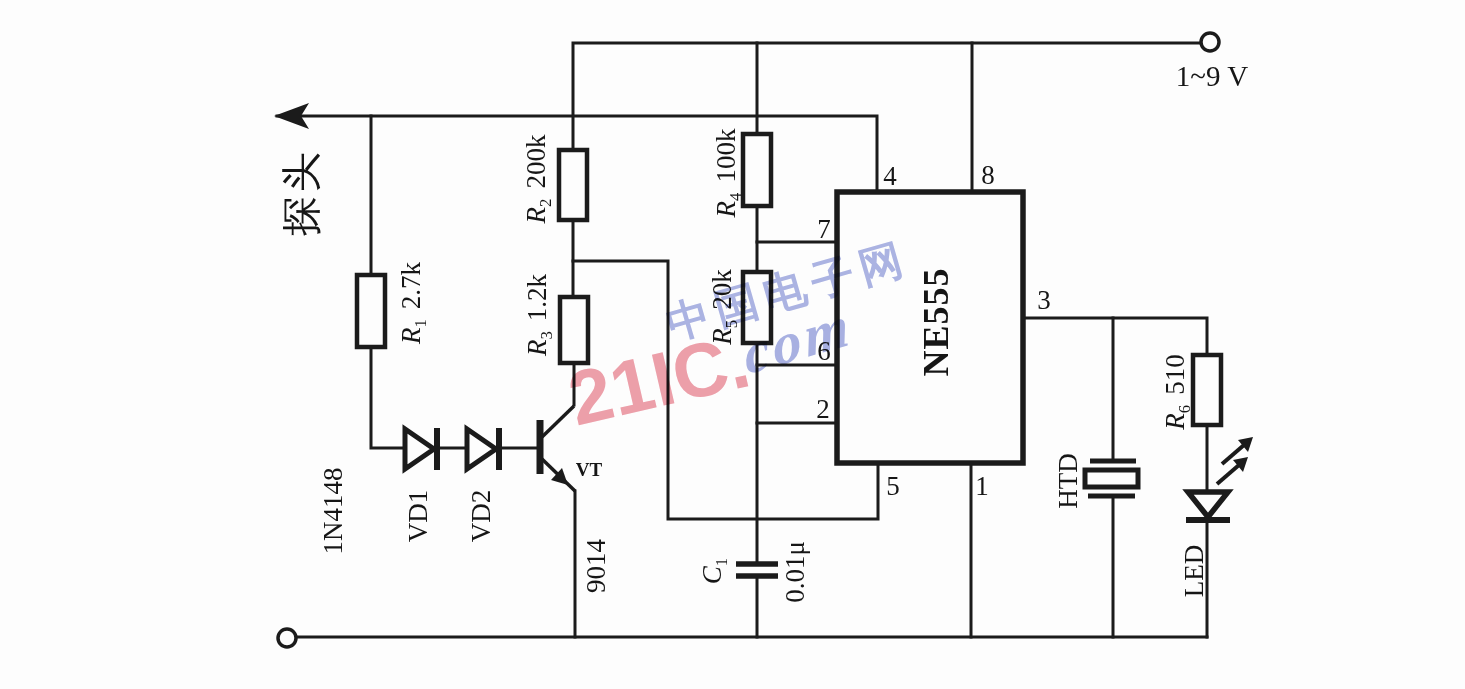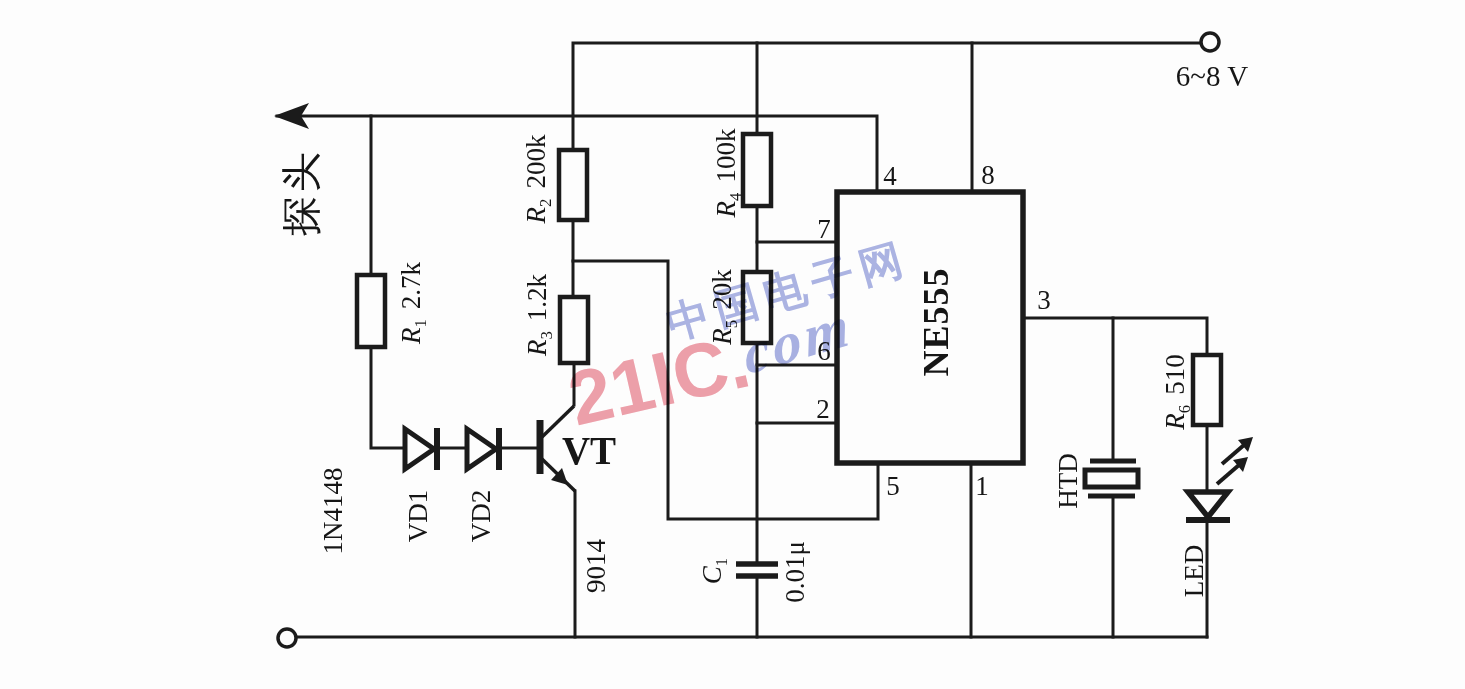--- a/index.html
+++ b/index.html
@@ -5,21 +5,21 @@
   html,body{margin:0;padding:0;background:#e8e8e8;}
   .canvas{position:relative;width:1465px;height:689px;background:#fdfdfd;overflow:hidden;
           font-family:"Liberation Serif", serif;color:#161616;}
   svg.wiring{position:absolute;left:0;top:0;z-index:1;}
   .lbl{position:absolute;z-index:2;white-space:nowrap;transform:translate(-50%,-50%);
        font-size:27px;line-height:1;}
   .lbl.rot{transform:translate(-50%,-50%) rotate(-90deg);}
   .ref{font-style:italic;}
   sub{font-size:0.62em;line-height:0;}
   .pin{font-size:27px;}
-  .vt{font-size:39px;font-weight:bold;}
+  .vt{font-size:19px;font-weight:bold;margin-top:19px;}
   .ic-name{font-size:36px;font-weight:bold;letter-spacing:1px;}
   .probe-cn{font-size:40px;letter-spacing:4px;}
   .pwr{font-size:29px;}
   .val{margin-left:10px;}
   .wm{position:absolute;z-index:3;white-space:nowrap;transform:translate(-50%,-50%) rotate(-16deg);
       mix-blend-mode:multiply;line-height:1;}
   .wm-cn{font-family:"Liberation Sans", sans-serif;font-weight:bold;font-size:43px;
          letter-spacing:7px;color:#adb5e4;}
   .wm-com{font-family:"Liberation Serif", serif;font-style:italic;font-weight:bold;
           font-size:58px;color:#a9b2e3;letter-spacing:4px;transform:translate(-50%,-50%) rotate(-16deg) skewX(-8deg);}
@@ -115,21 +115,21 @@
     <g stroke="#1b1b1b">
       <line x1="1222" y1="464" x2="1244" y2="445" stroke-width="4"></line>
       <polygon points="1253,437 1248,452 1238,440" fill="#1b1b1b" stroke="none"></polygon>
       <line x1="1217" y1="484" x2="1239" y2="465" stroke-width="4"></line>
       <polygon points="1248,457 1243,472 1233,460" fill="#1b1b1b" stroke="none"></polygon>
     </g>
   </svg>
 
   <div class="lbl probe-cn rot" style="left:302px;top:192px">探头</div>
 
-  <div class="lbl pwr" style="left:1212px;top:76px">6~8 V</div>
+  <div class="lbl pwr" style="left:1212px;top:76px">1~9 V</div>
 
   <div class="lbl rot" style="left:411px;top:303px">
     <span class="ref">R</span><sub>1</sub><span class="val">2.7k</span>
   </div>
   <div class="lbl rot" style="left:536px;top:179px">
     <span class="ref">R</span><sub>2</sub><span class="val">200k</span>
   </div>
   <div class="lbl rot" style="left:537px;top:315px">
     <span class="ref">R</span><sub>3</sub><span class="val">1.2k</span>
   </div>

